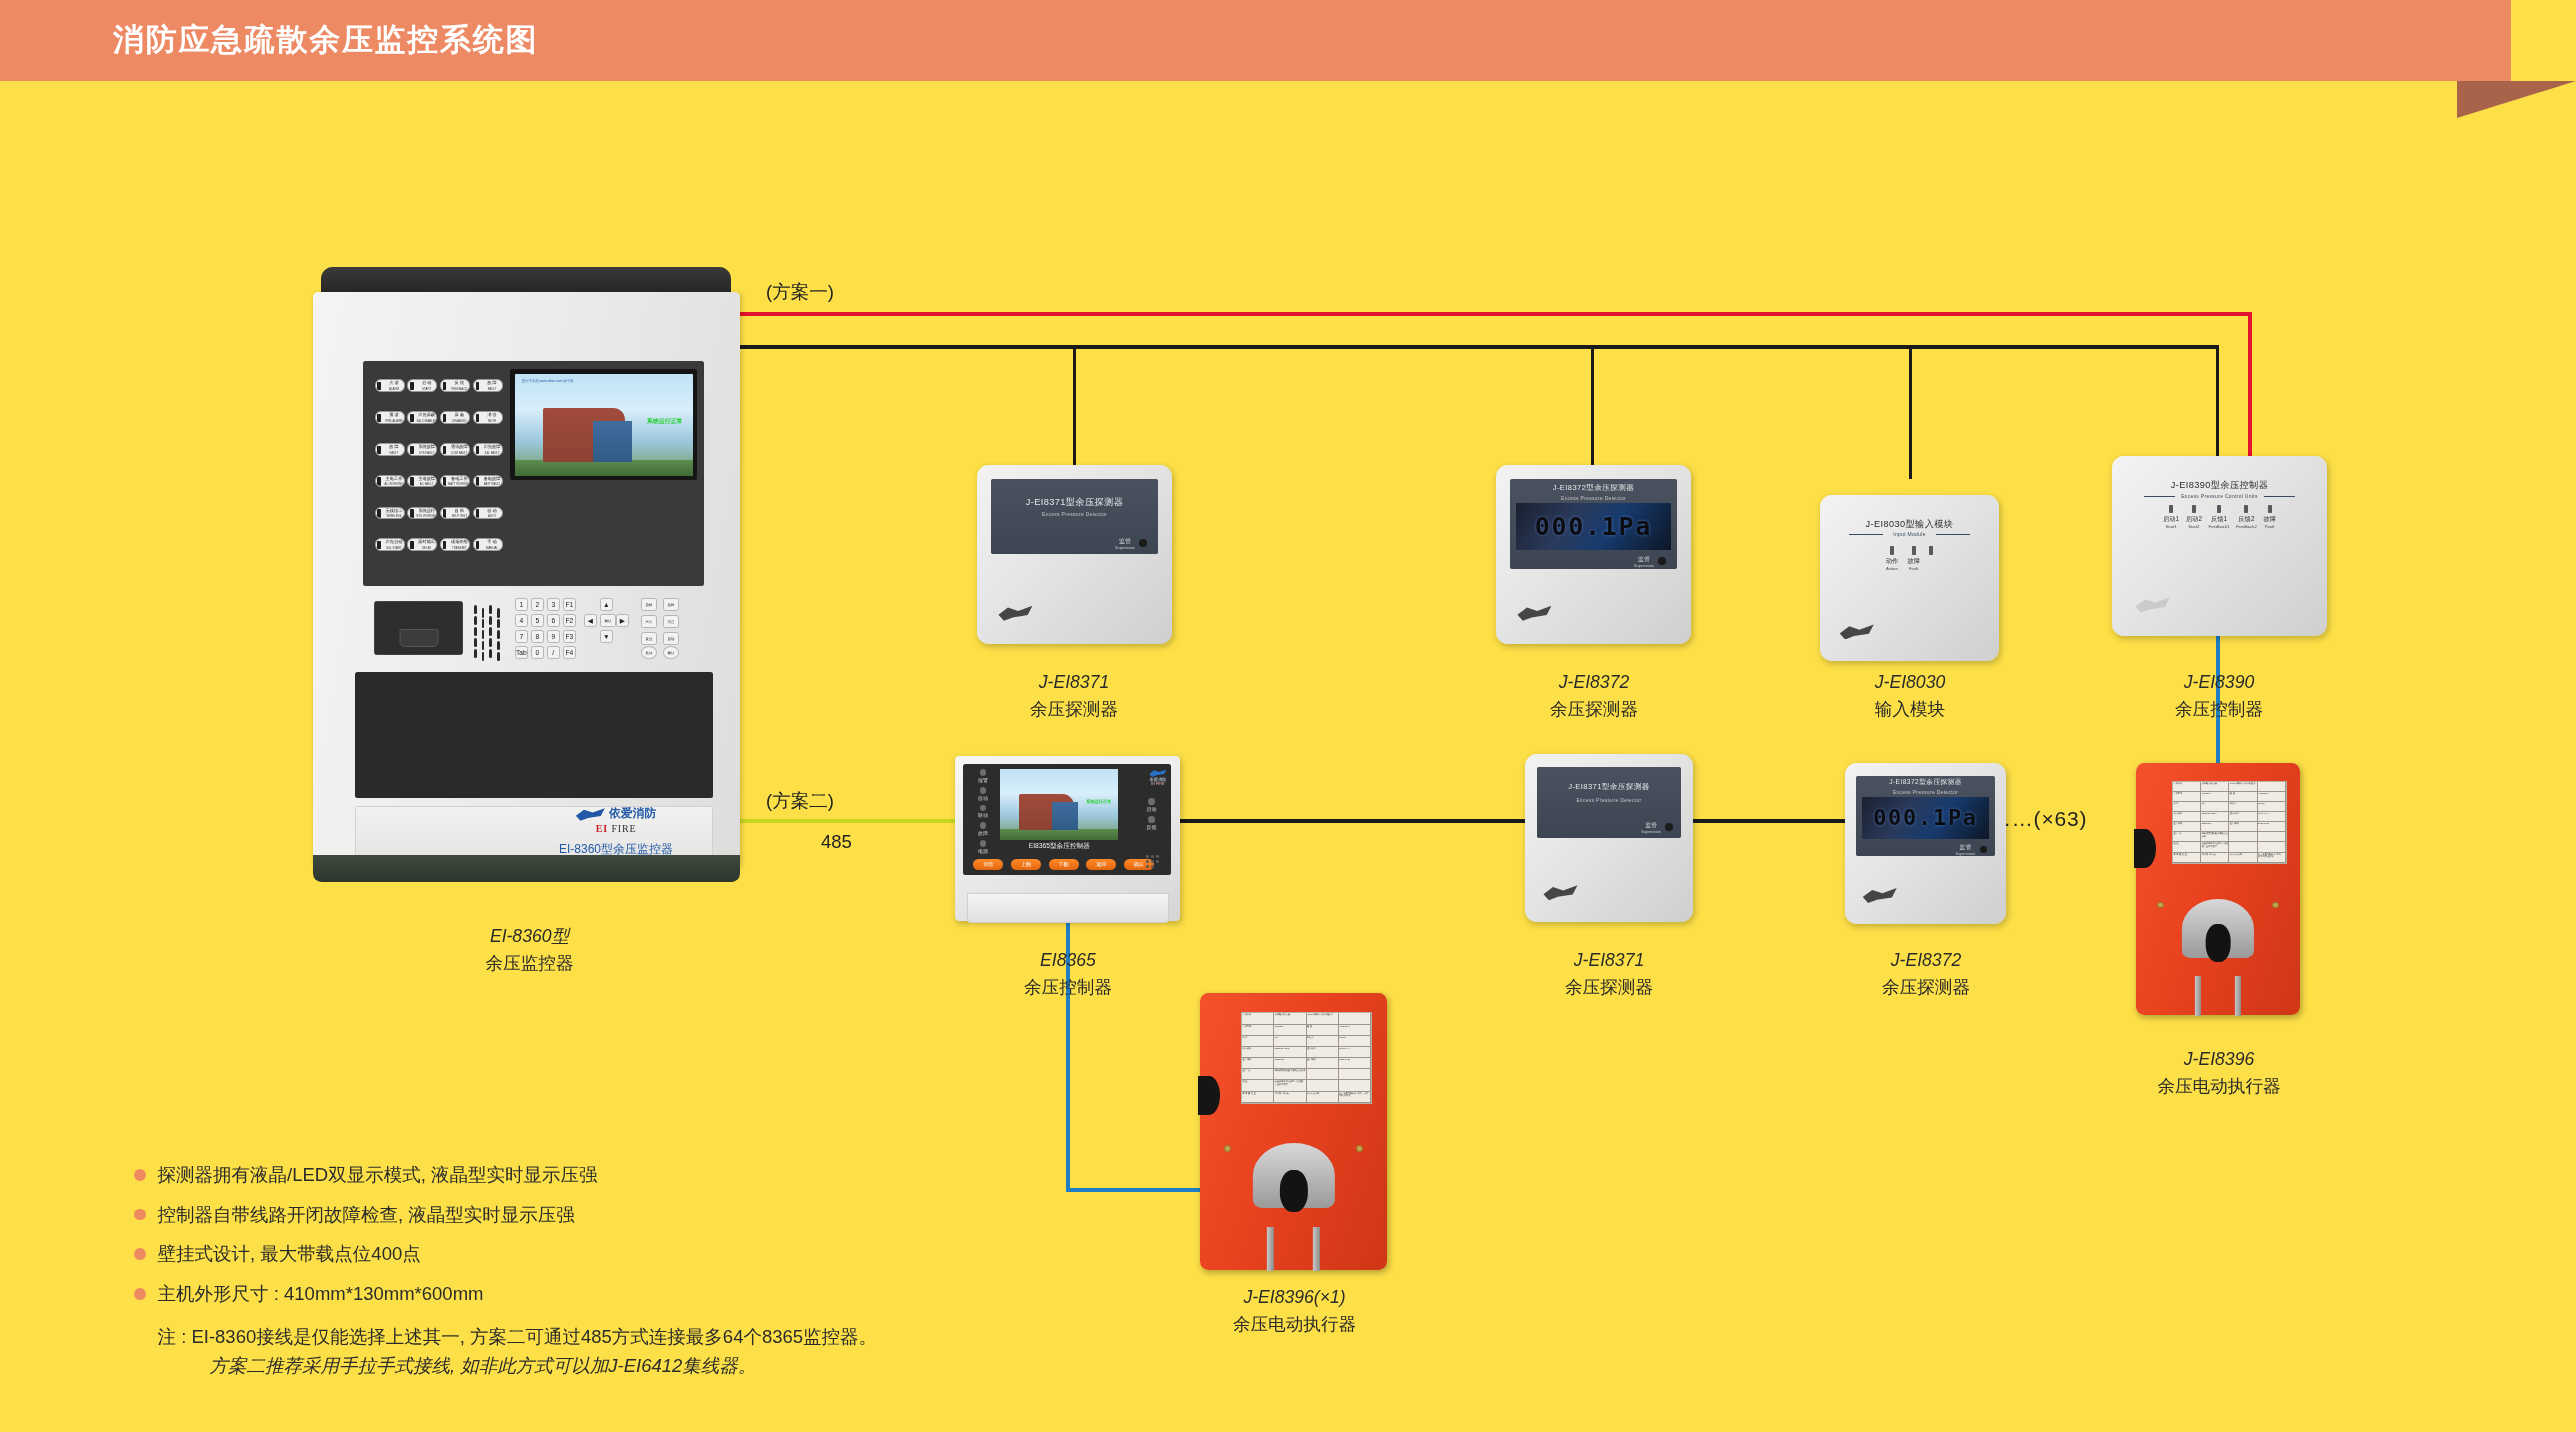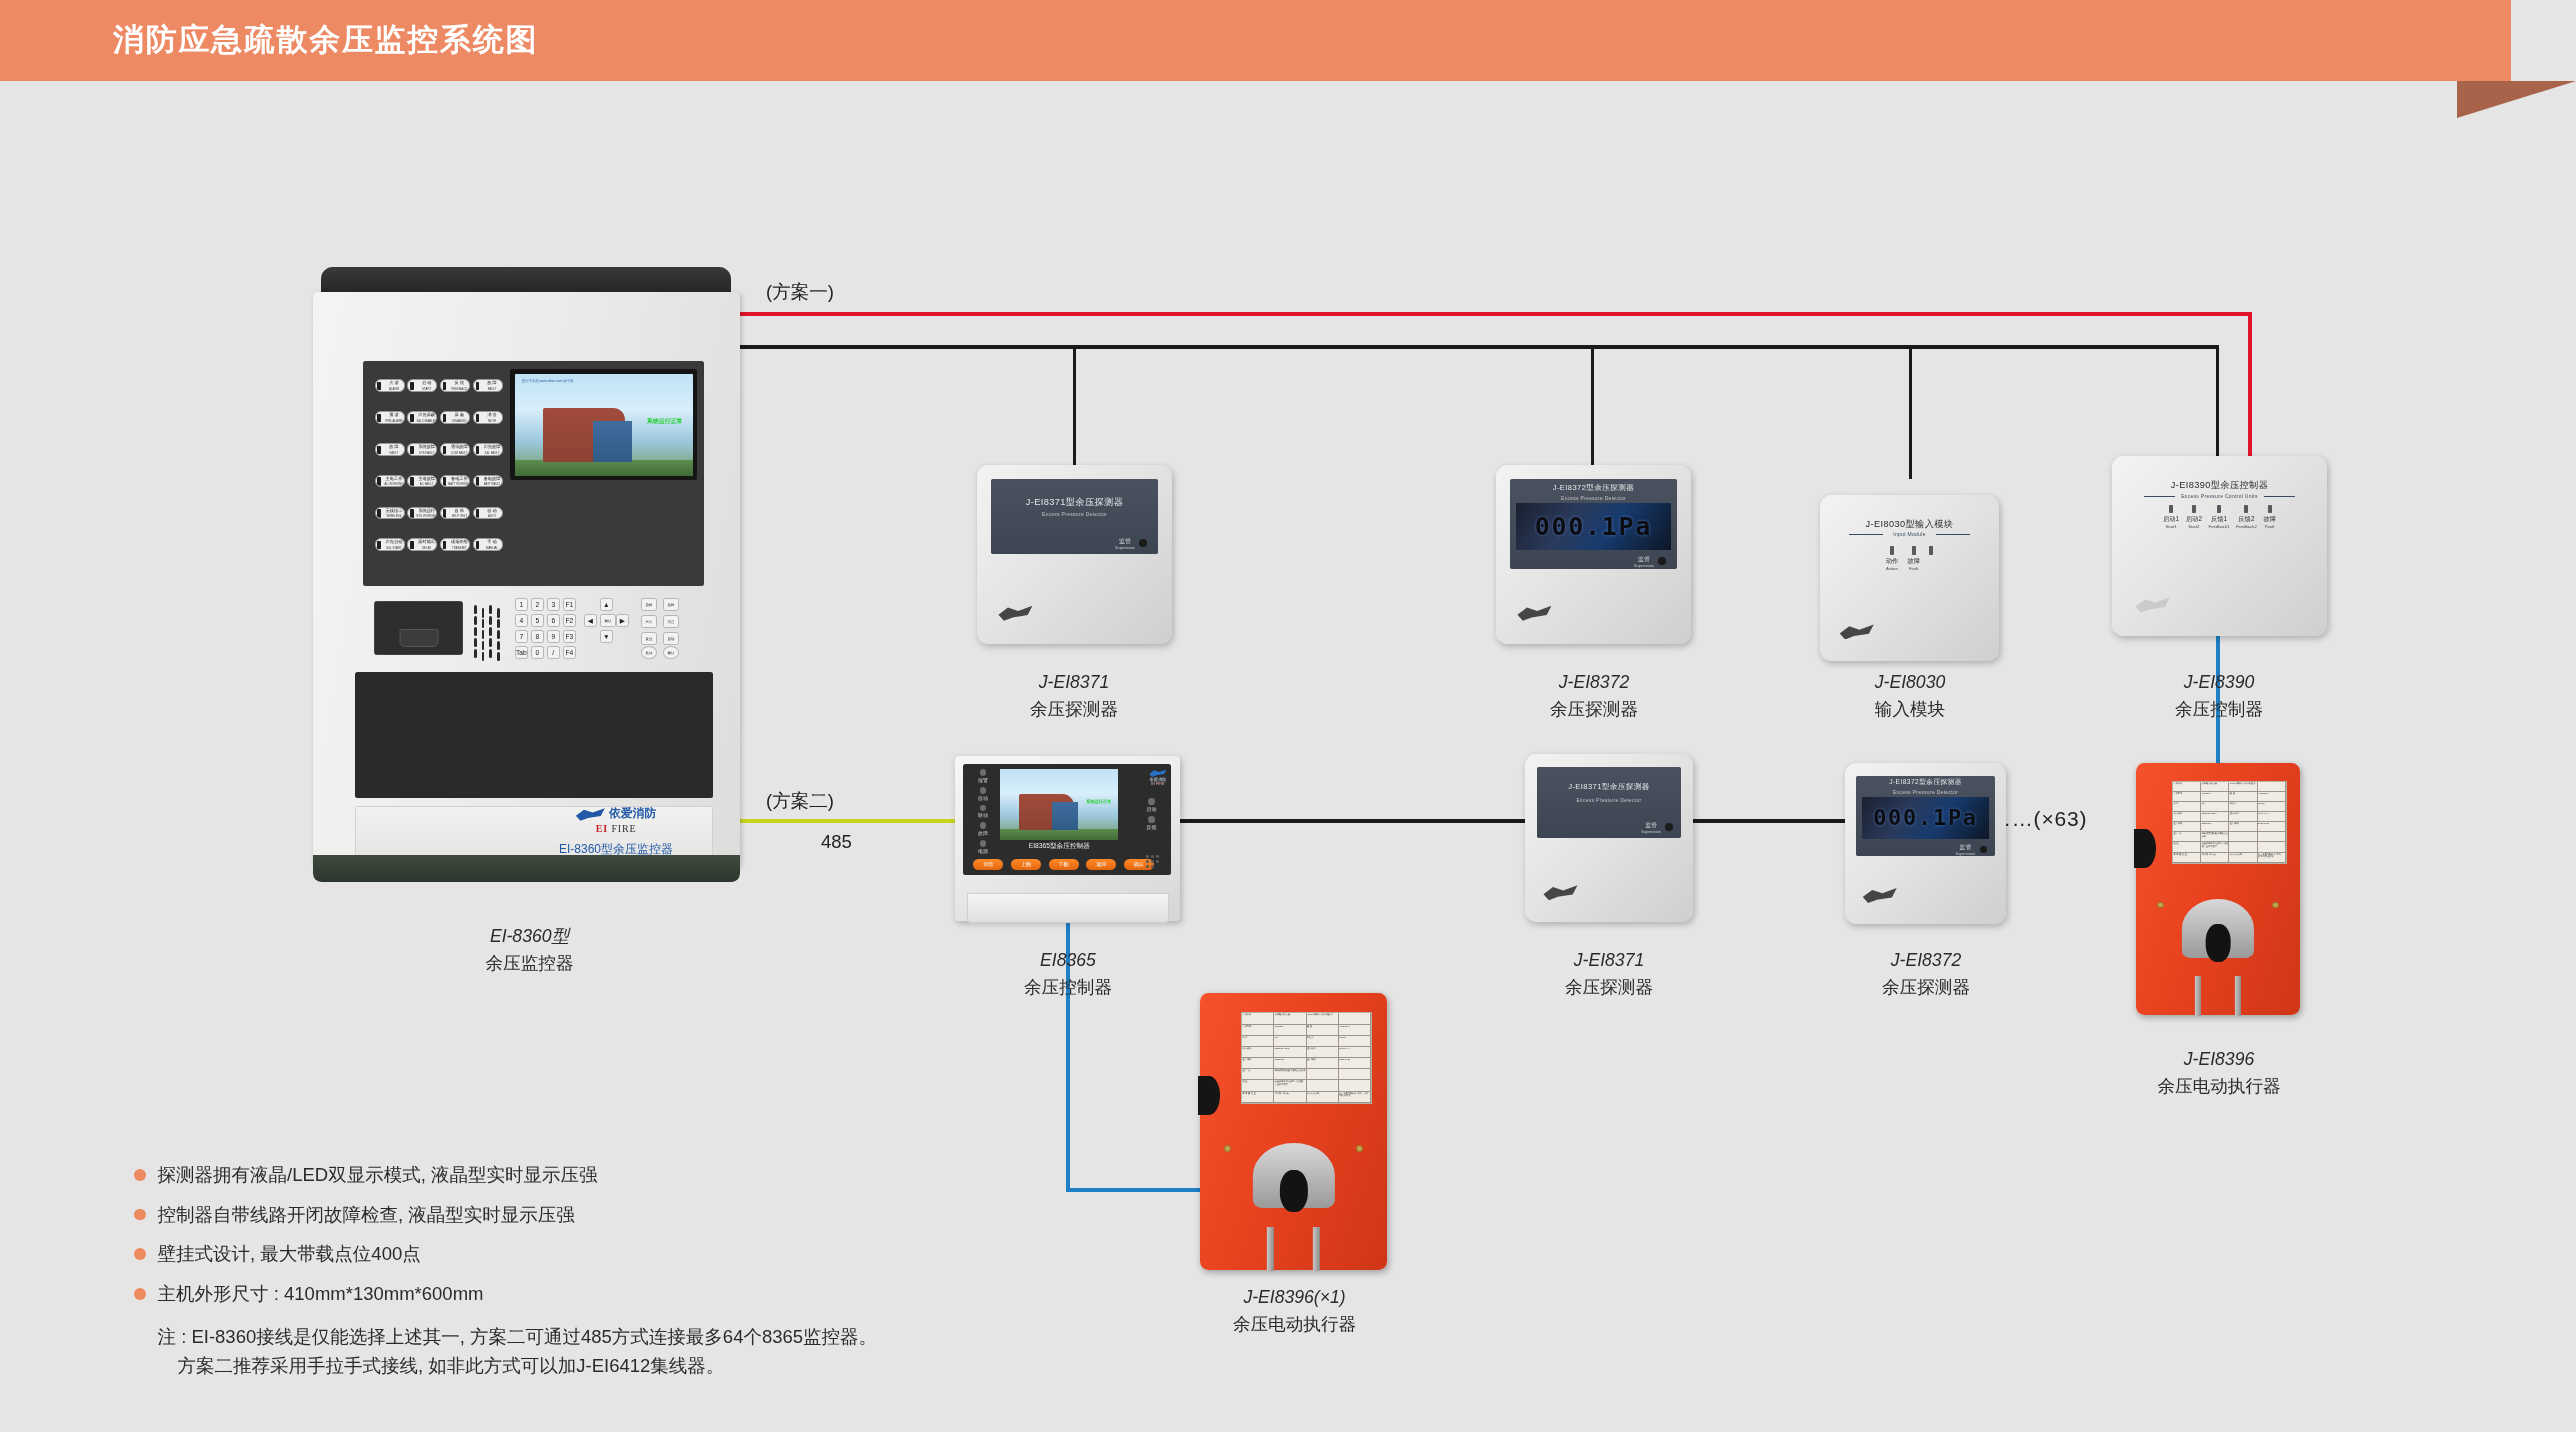--- a/index.html
+++ b/index.html
@@ -2,21 +2,21 @@
 <html style="font-size:13.4px"><head>
 <meta charset="utf-8">
 <style>
   * { box-sizing: border-box; margin: 0; padding: 0; }
   html, body {
     width: 2576px; height: 1433px;
     background: #ffffff;
     font-family: "Liberation Sans", "DejaVu Sans", sans-serif;
     overflow: hidden;
   }
-  #page { position: relative; width: 2576px; height: 1433px; background: #e5e5e5; }
+  #page { position: relative; width: 2576px; height: 1433px; background: #fde047; }
 
   
   .banner { position: absolute; left: 0; top: 0; width: 2511px; height: 81px; background: #ed8a64; }
   .banner-title {
     position: absolute; left: 113px; top: 18.5px;
     font-size: 31px; font-weight: bold; color: #ffffff; letter-spacing: 1.7px;
     white-space: nowrap;
   }
   .banner-fold {
     position: absolute; left: 2457px; top: 81px; width: 119px; height: 37px;
@@ -260,21 +260,21 @@
   
   .bullets { position: absolute; left: 134px; top: 1164px; width: 967px; }
   .bullet { display: flex; align-items: flex-start; margin-bottom: 17.6px; }
   .bullet .dot {
     width: 11.8px; height: 11.8px; border-radius: 50%; background: #ee8a60;
     margin-top: 5px; margin-right: 11.8px; flex: 0 0 auto;
   }
   .bullet .tx { font-size: 18.5px; color: #2b2b2b; line-height: 22px; white-space: nowrap; }
   .note { margin-top: 5px; margin-left: 23.5px; }
   .note .nl { font-size: 18.5px; color: #2b2b2b; line-height: 29px; white-space: nowrap; display: block; }
-  .note .nl2 { margin-left: 20px; }
+  .note .nl2 { margin-left: 52px; font-style: italic; }
 </style>
 </head>
 <body>
 
 <div id="page">
 
   <div class="banner">
     <div class="banner-title">消防应急疏散余压监控系统图</div>
   </div>
   <div class="banner-fold"></div>

